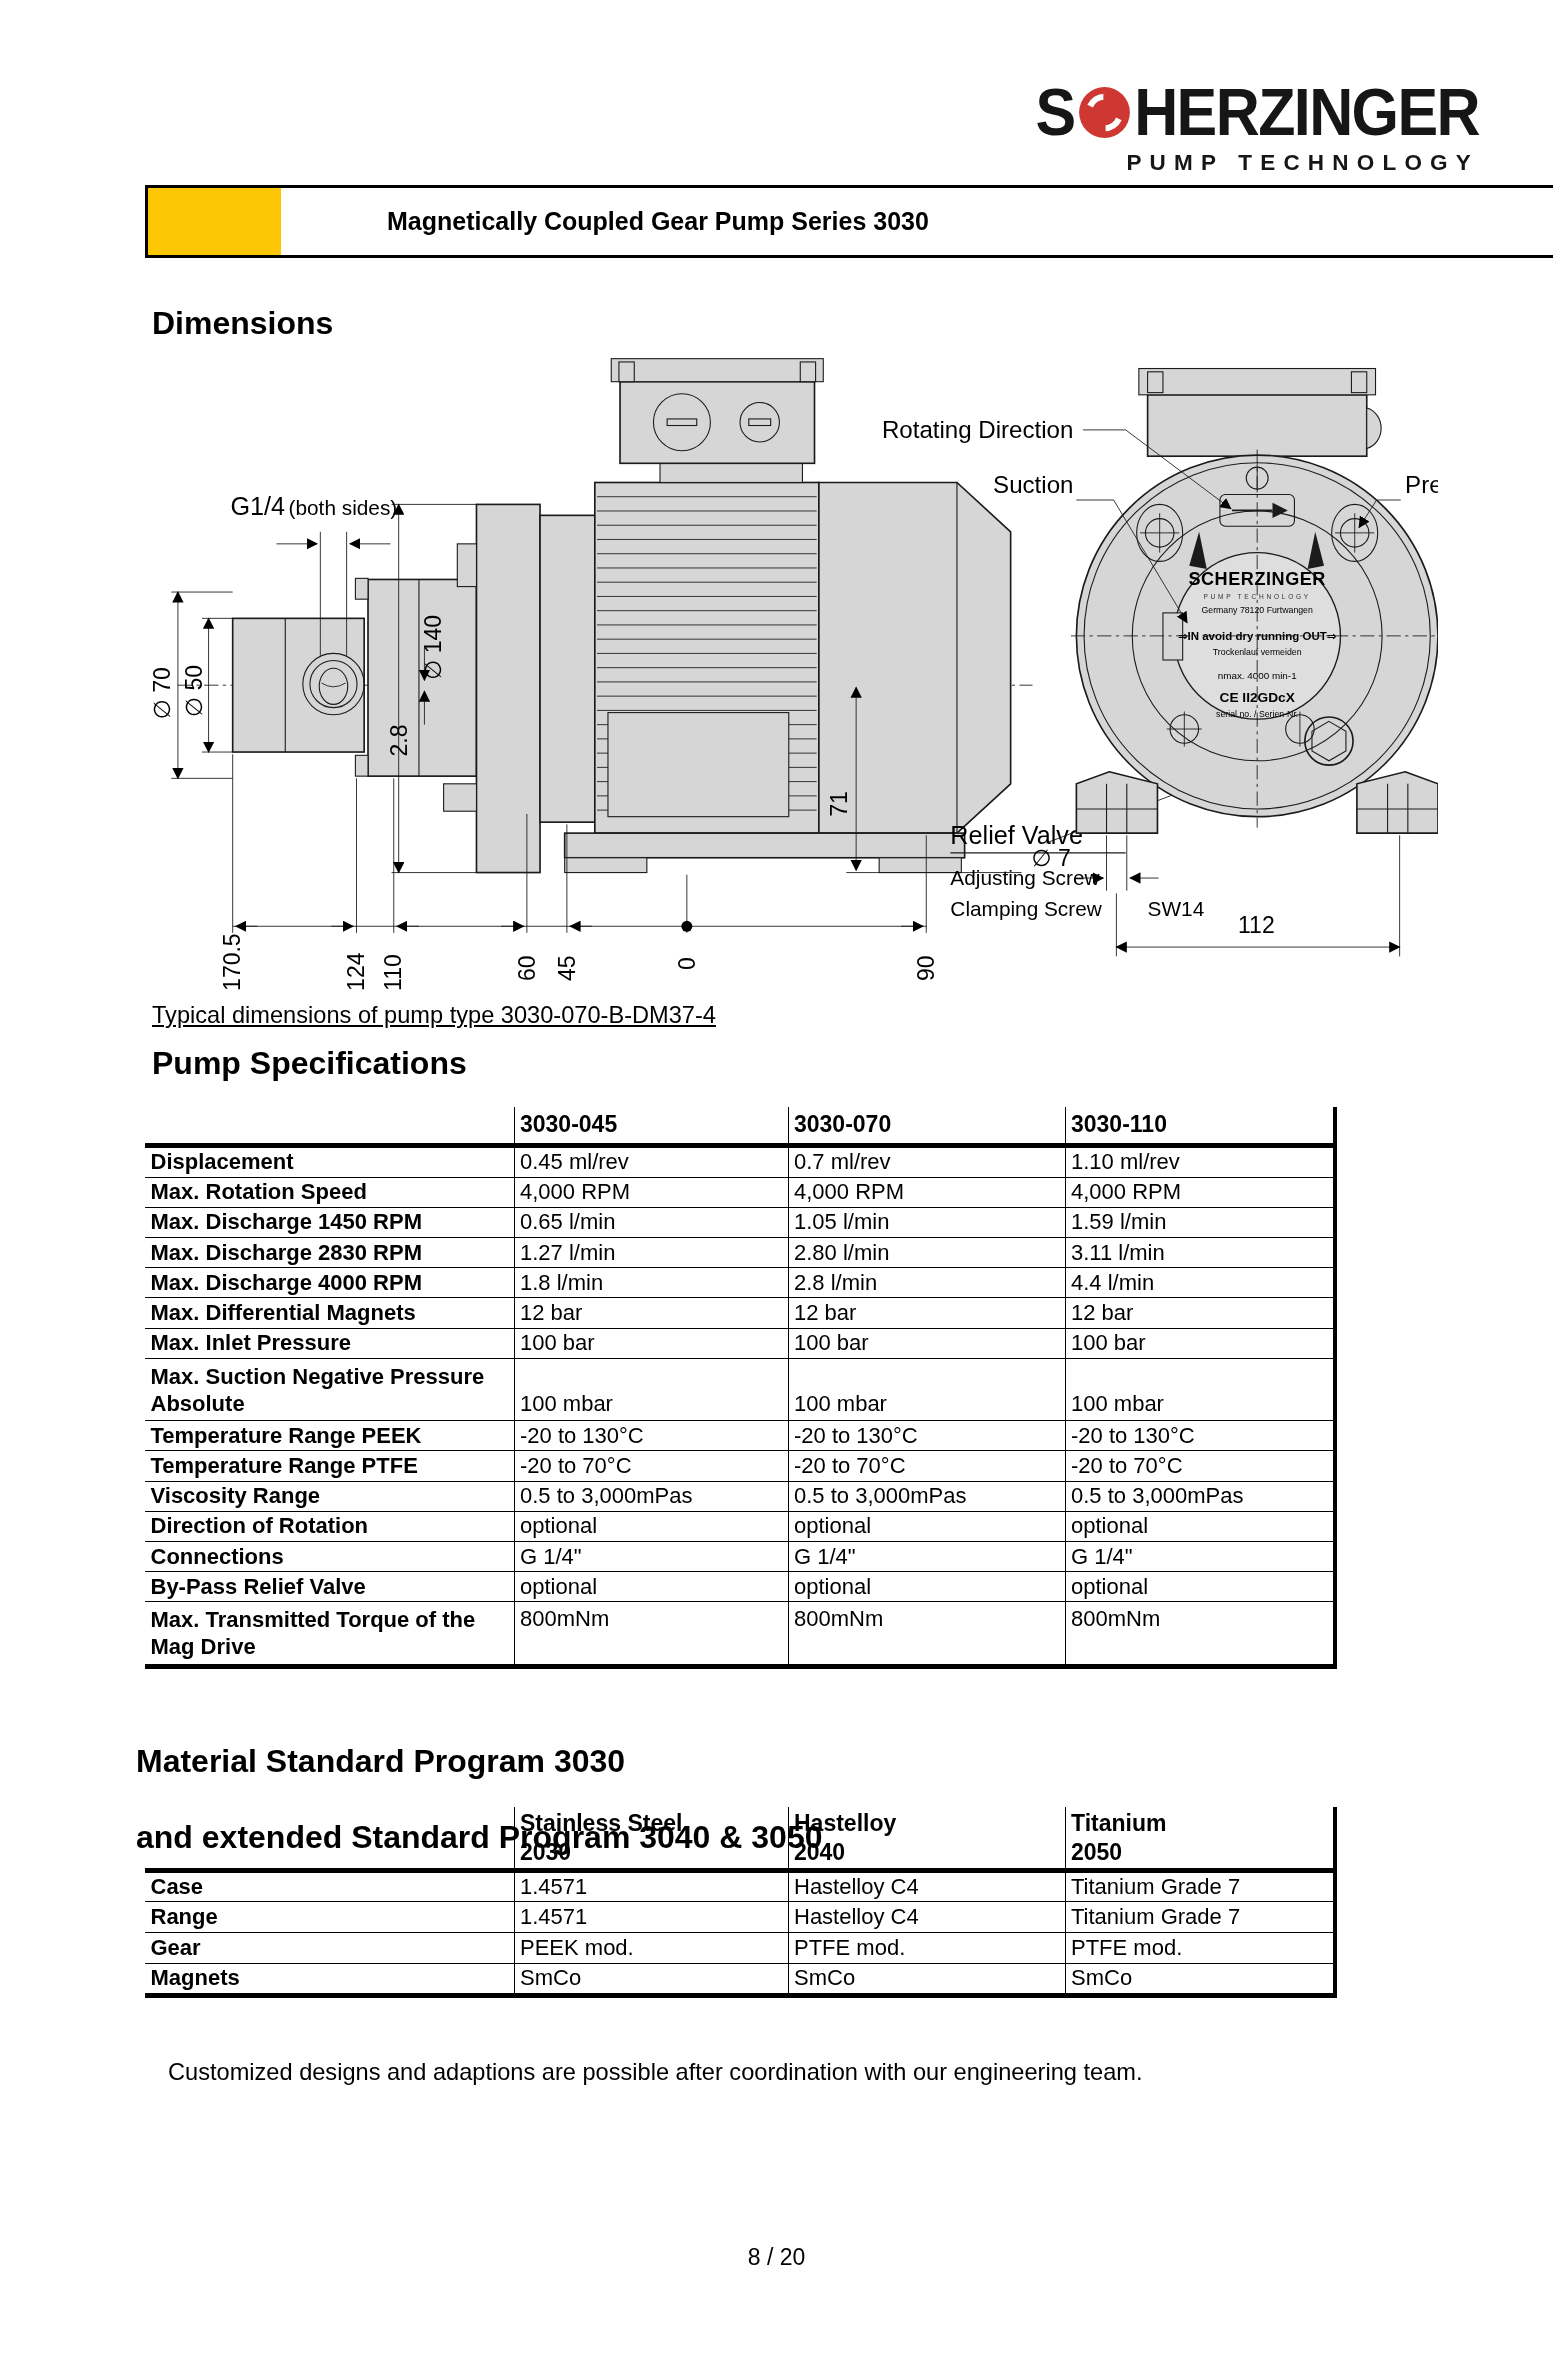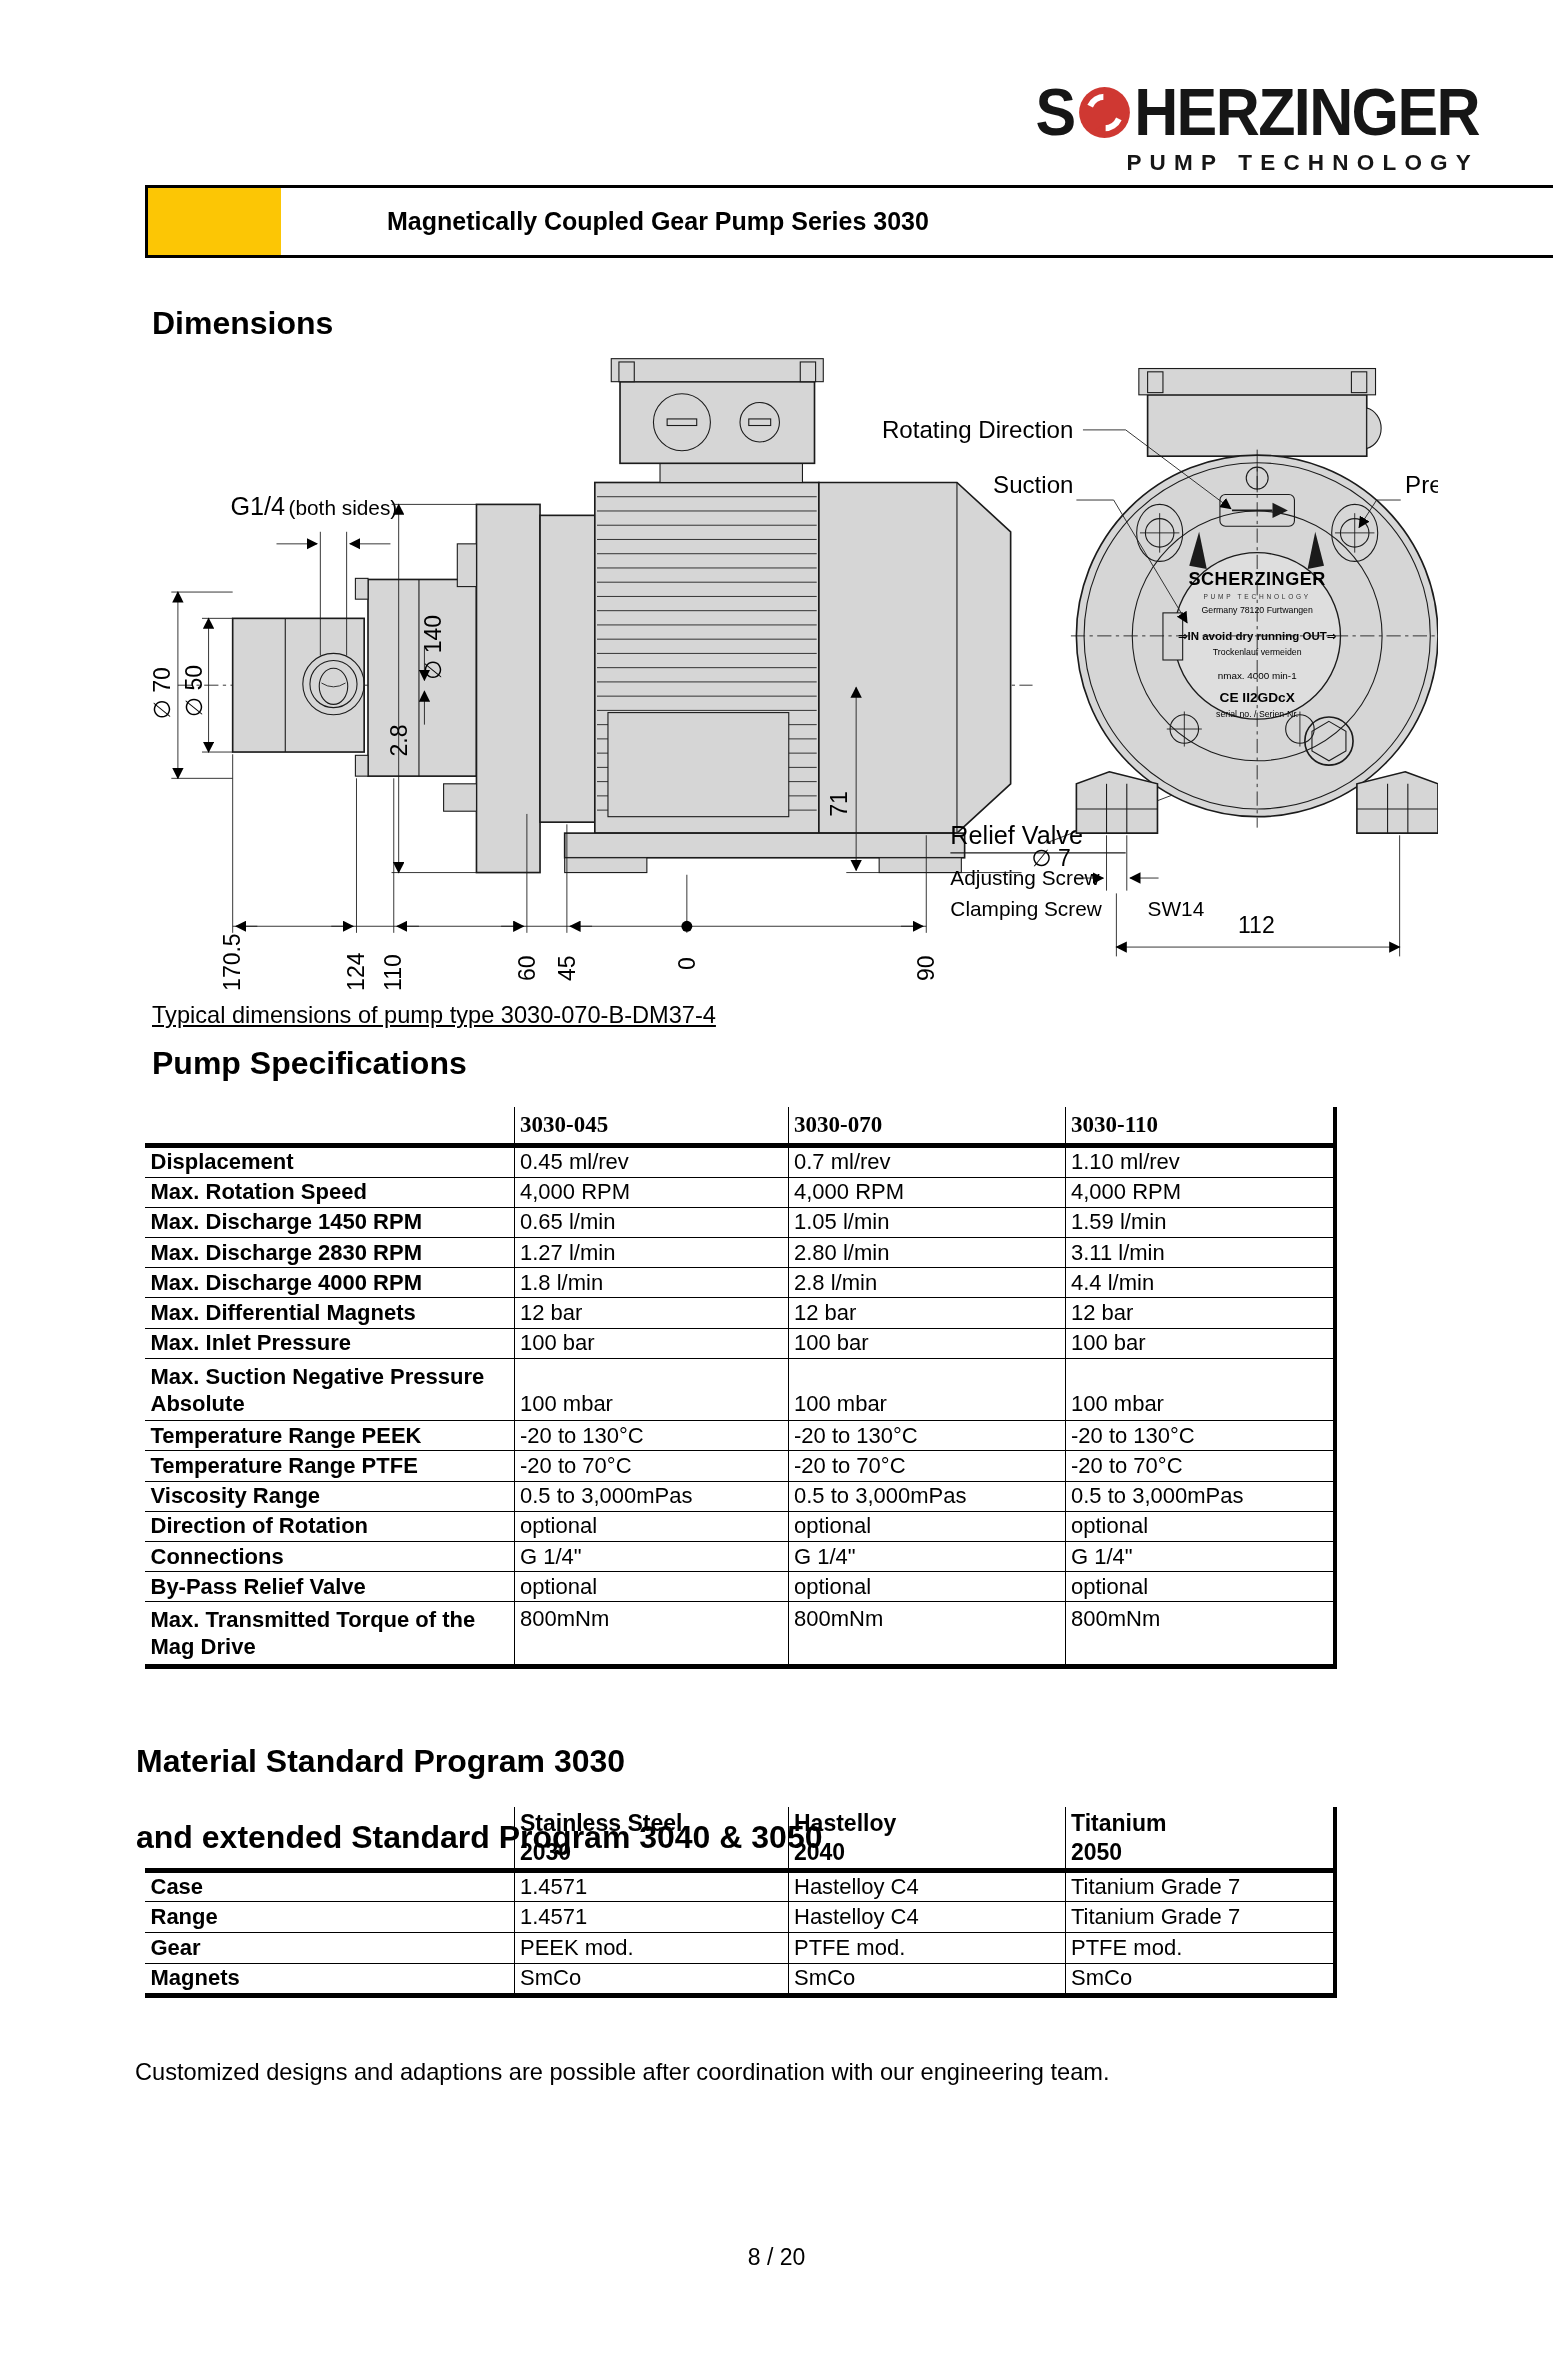--- a/index.html
+++ b/index.html
@@ -301,21 +301,21 @@
   <div class="h2" style="left:152px;top:1044px;">Pump Specifications</div>
 
   <table class="spec" style="left:145px;top:1107px;">
     <colgroup>
         <col class="c0">
         <col class="c1">
         <col class="c2">
         <col class="c3">
       </colgroup>
     <thead>
-      <tr style="height:38px;font-family:Liberation Serif, serif;">
+      <tr style="height:38px;">
         <th></th>
         <th>3030-045</th>
         <th>3030-070</th>
         <th>3030-110</th>
       </tr>
     </thead>
     <tbody>
       <tr class="r1">
           <td class="lbl">Displacement</td>
           <td>0.45 ml/rev</td>
@@ -465,17 +465,17 @@
         </tr>
       <tr style="height:31px;">
           <td class="lbl">Magnets</td>
           <td>SmCo</td>
           <td>SmCo</td>
           <td>SmCo</td>
         </tr>
     </tbody>
   </table>
 
-  <div class="note" style="left:135px;top:2059px;">Customized designs and adaptions are possible after coordination with our engineering team.</div>
+  <div class="note" style="left:168px;top:2059px;">Customized designs and adaptions are possible after coordination with our engineering team.</div>
   <div class="pageno">8 / 20</div>
 
 </div>
 
 
 </body></html>

